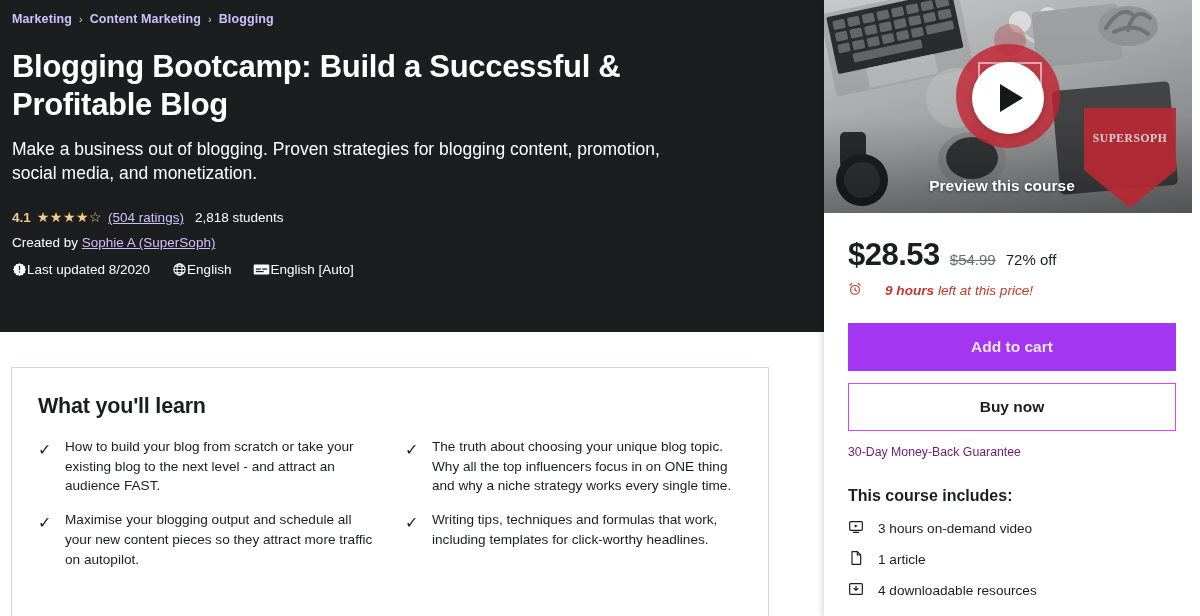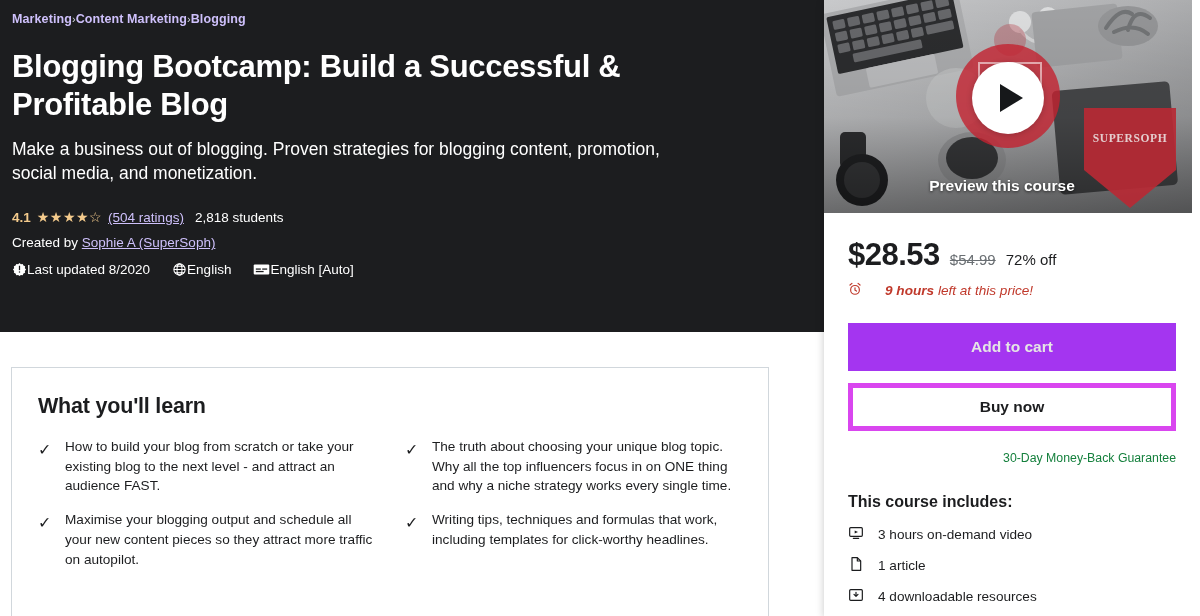--- a/index.html
+++ b/index.html
@@ -11,21 +11,21 @@
   }
   .page { position: relative; width: 1200px; height: 616px; background:#fff; }
 
   
   .hero {
     position: absolute; left: 0; top: 0;
     width: 824px; height: 332px;
     background: #1c1d1f;
     padding: 8px 16px 0 12px;
   }
-  .breadcrumb { display: flex; align-items: center; height: 22px; }
+  .breadcrumb { display: flex; align-items: center; gap: 7px; height: 22px; }
   .crumb {
     color: #cec0fb; font-size: 12.5px; font-weight: 700;
     text-decoration: none; letter-spacing: .1px;
   }
   .crumb-sep { color: #d1d7dc; font-size: 11px; line-height: 1; }
   .course-title {
     color: #fff; font-size: 31px; font-weight: 700; line-height: 1.22;
     margin-top: 18px; letter-spacing: -.3px; max-width: 700px;
   }
   .course-headline {
@@ -132,24 +132,24 @@
   .btn {
     display: block; width: 100%; text-align: center;
     font-size: 15.5px; font-weight: 700; cursor: pointer;
     border: none; font-family: inherit;
   }
   .btn-cart {
     background: #a435f0; color: #e5e5e5; height: 48px; margin-top: 24px;
   }
   .btn-buy {
     background: #fff; color: #1c1d1f; height: 48px; margin-top: 12px;
-    border: 5px solid #d946ef;
+    border: 1px solid #d946ef;
   }
   .guarantee {
-    text-align: right; font-size: 12.3px; color: #15803d; margin-top: 20px;
+    text-align: left; font-size: 12.3px; color: #701a75; margin-top: 14px;
   }
   .includes-title {
     font-size: 16px; font-weight: 700; color: #1c1d1f; margin-top: 28px;
   }
   .includes-list { margin-top: 14px; display: flex; flex-direction: column; gap: 12px; }
   .includes-item { display: flex; align-items: center; gap: 14px; font-size: 13.6px; color: #1c1d1f; }
   .includes-item svg { flex: 0 0 16px; }
 </style>
 </head>
 <body>

